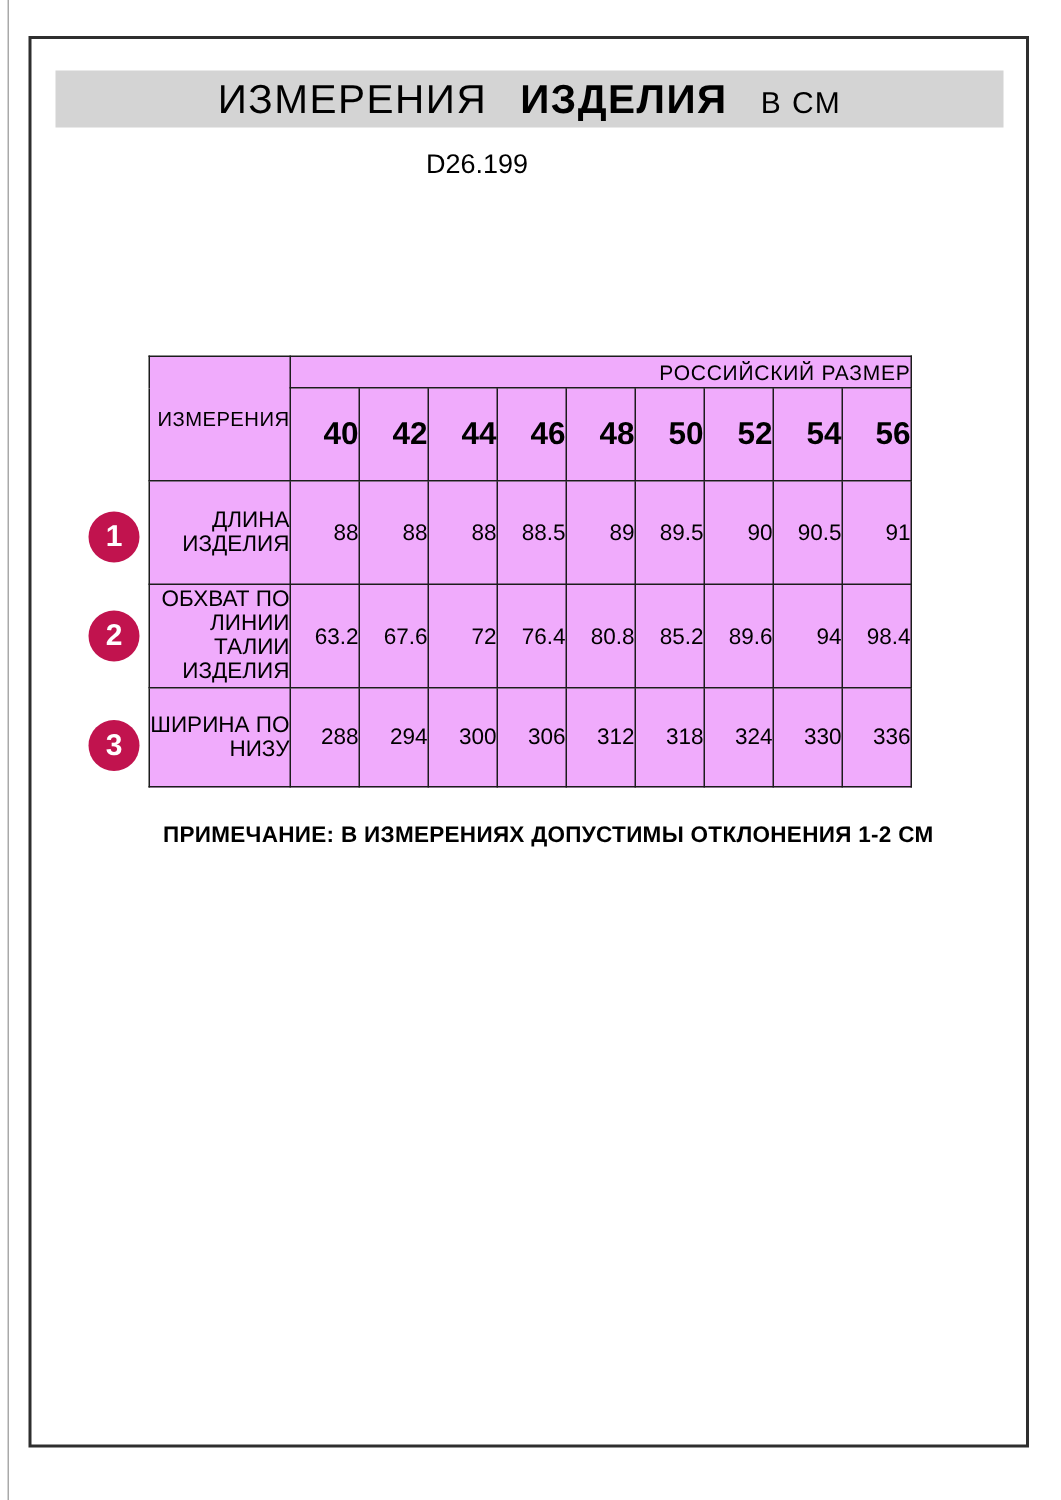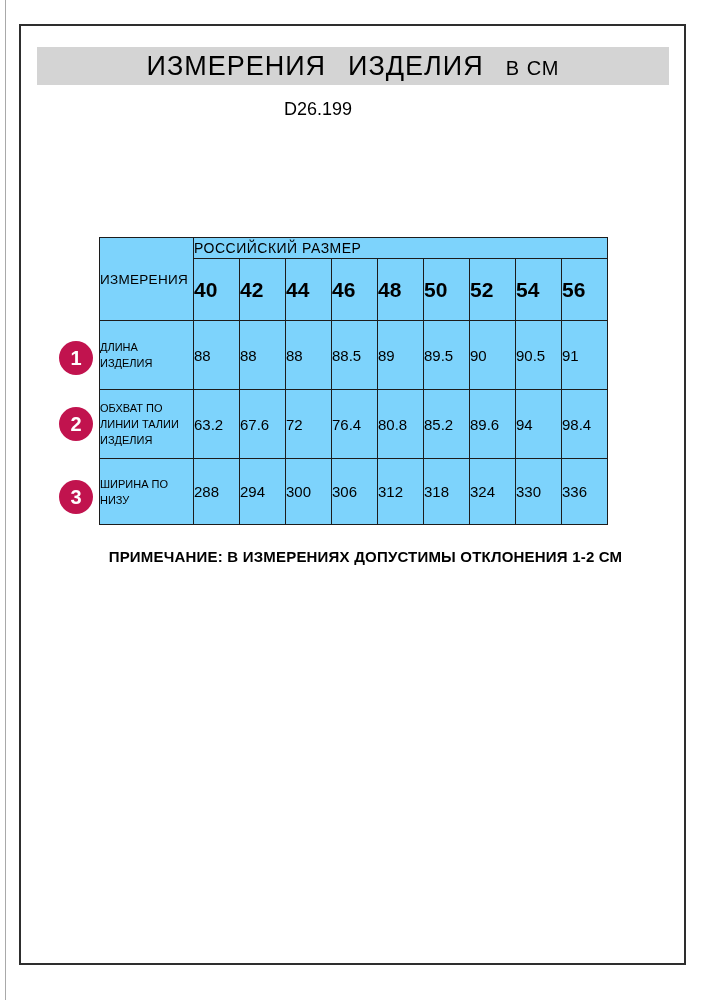--- a/index.html
+++ b/index.html
@@ -7,42 +7,42 @@
     position:relative;width:707px;height:1000px;background:#ffffff;
     font-family:"Liberation Sans",sans-serif;color:#000;overflow:hidden;
   }
   .edge-line{position:absolute;left:5px;top:0;width:1px;height:1000px;background:#a9a9a9;}
   .frame{position:absolute;left:19px;top:24px;width:663px;height:937px;border:2px solid #2e2e2e;}
   .title-bar{
     position:absolute;left:37px;top:47px;width:632px;height:38px;background:#d4d4d4;
     display:flex;align-items:baseline;justify-content:center;gap:22px;
   }
   .title-bar .t1{font-size:27px;font-weight:400;letter-spacing:1px;line-height:38px;}
-  .title-bar .t2{font-size:27px;font-weight:400;letter-spacing:1px;line-height:38px;text-align:center;}
+  .title-bar .t2{font-size:27px;font-weight:700;letter-spacing:1px;line-height:38px;text-align:center;}
   .title-bar .t3{font-size:20px;font-weight:400;letter-spacing:1px;}
   .article{position:absolute;left:0;top:99px;width:636px;text-align:center;font-size:18px;}
   .subtitle{
     position:absolute;left:68px;top:132px;width:570px;text-align:center;
     font-size:15.5px;line-height:19px;
   }
   table.size-table{
     position:absolute;left:99px;top:237px;border-collapse:collapse;table-layout:fixed;
     font-size:15px;
   }
   table.size-table td{
-    border:1.5px solid #1c1c1c;text-align:left;vertical-align:middle;padding:0;
-    background:#7dd3fc;
+    border:1.5px solid #1c1c1c;text-align:right;vertical-align:middle;padding:0;
+    background:#f0abfc;
   }
   .r-group td{height:20px;font-size:14px;letter-spacing:0.5px;}
   .r-sizes td{height:61px;font-size:21px;font-weight:700;}
   .r-data1 td{height:68px;}
   .r-data2 td{height:68px;}
   .r-data3 td{height:65px;}
   td.corner{font-size:13.5px;letter-spacing:0.3px;}
-  td.rowlabel{font-size:11px;line-height:16px;padding:0 3px;}
+  td.rowlabel{font-size:15px;line-height:16px;padding:0 3px;}
   .num-circle{
     position:absolute;width:34px;height:34px;border-radius:50%;
     color:#fff;font-size:20px;font-weight:700;text-align:center;line-height:34px;
   }
   .note{
     position:absolute;left:12px;top:548px;width:707px;text-align:center;
     font-size:15px;font-weight:700;letter-spacing:0.2px;
   }
 </style>
 </head>

